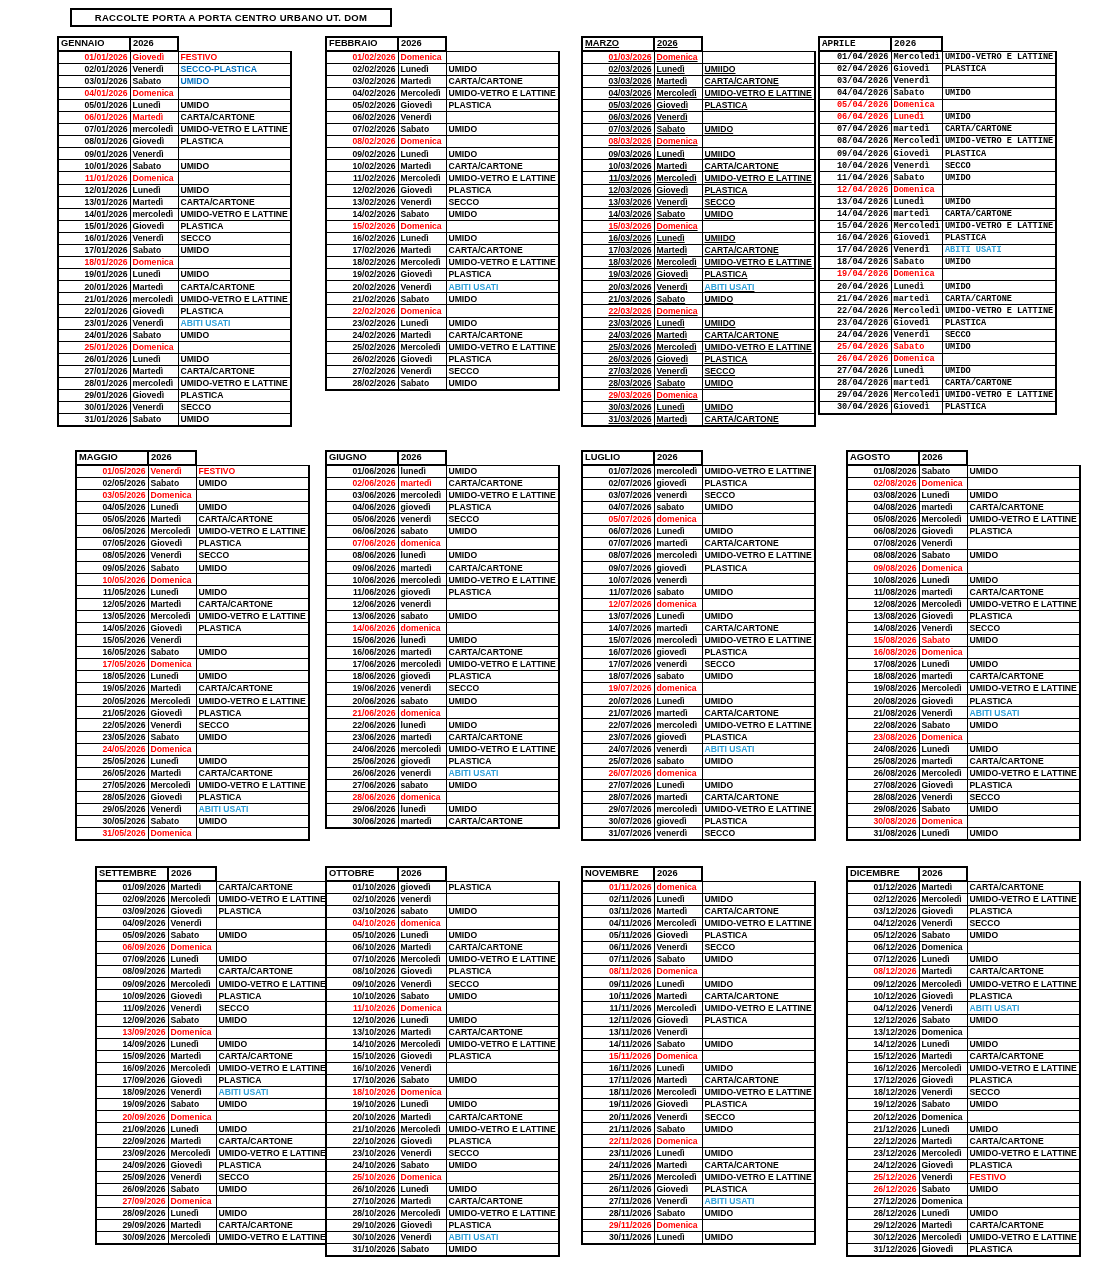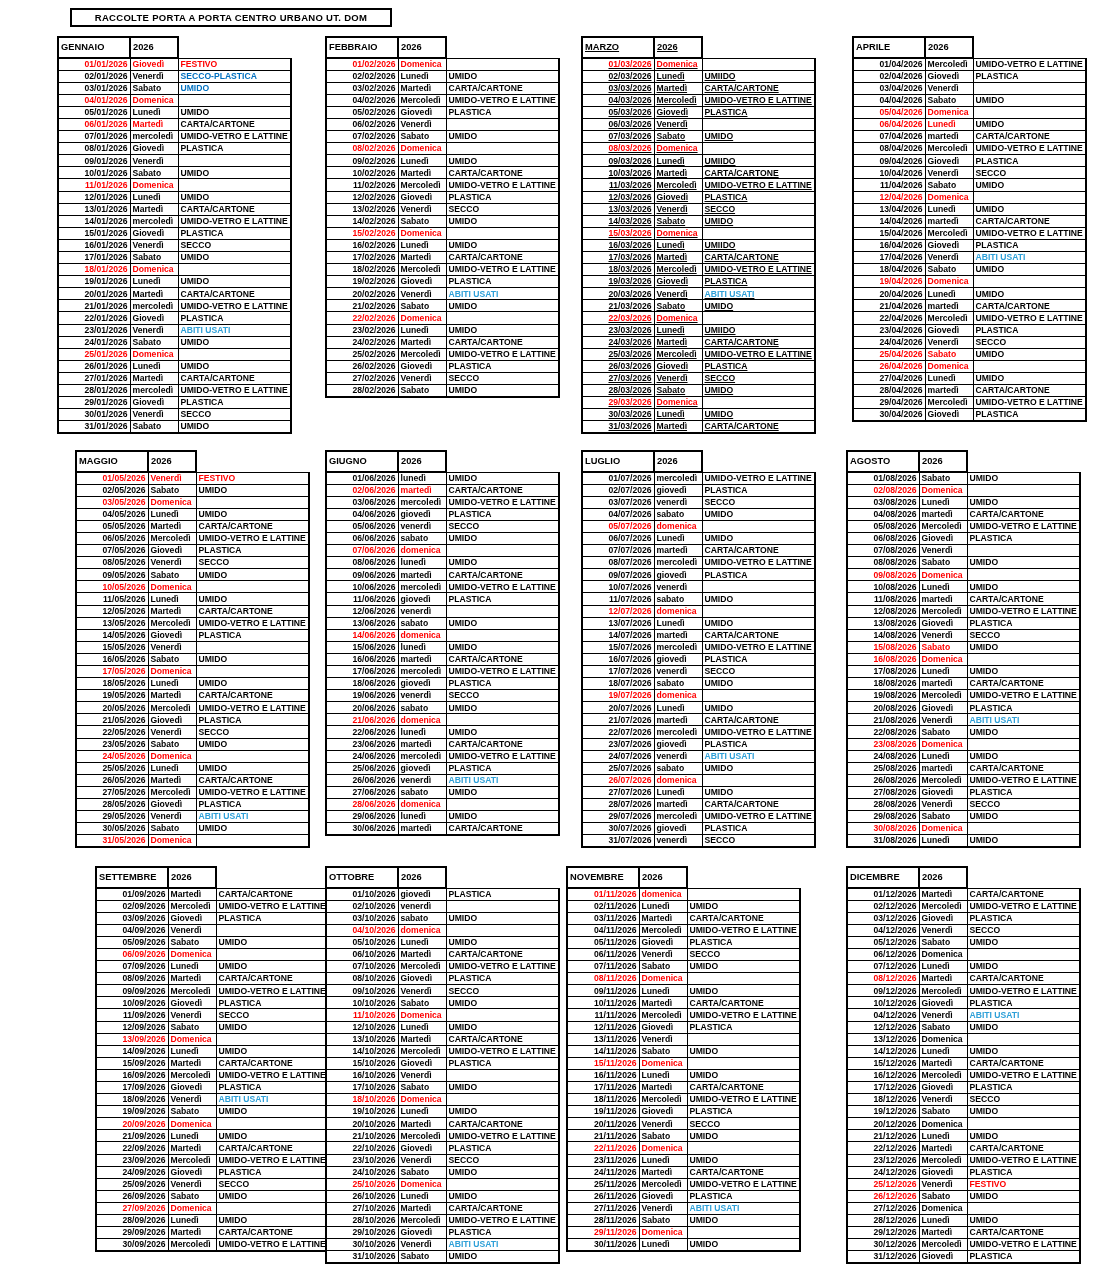--- a/index.html
+++ b/index.html
@@ -21,21 +21,21 @@
     font-weight:bold;font-size:8.6px;color:#000;
     height:12.1px;line-height:1;padding:0 2px;
     white-space:nowrap;overflow:hidden;box-sizing:border-box;
     background:#fff;
   }
   .month-table td.dc,.month-table td.gc,.month-table td.tc{border:1px solid #000;}
   .month-table td.dc{text-align:right;border-left-width:2px;}
   .month-table td.gc{text-align:left;}
   .month-table td.tc{text-align:left;border-right-width:2px;}
   .month-table tr:last-child td{border-bottom-width:2px;}
-  .month-table tr.hdr td.mh{border:2px solid #000;font-size:9.3px;height:21px;text-align:left;}
+  .month-table tr.hdr td.mh{border:2px solid #000;font-size:9.3px;height:14px;text-align:left;}
   .month-table tr.hdr td.mh-empty{border:none;background:transparent;}
   .red{color:var(--c-red) !important;}
   .blue{color:var(--c-blue) !important;}
   .abiti{color:var(--c-abiti) !important;}
 </style>
 </head>
 <body>
 
 <div class="page">
   <div class="title-box">RACCOLTE PORTA A PORTA CENTRO URBANO UT. DOM</div>
@@ -525,21 +525,21 @@
             <td class="gc">Lunedì</td>
             <td class="tc">UMIDO</td>
           </tr>
           <tr>
             <td class="dc">31/03/2026</td>
             <td class="gc">Martedì</td>
             <td class="tc">CARTA/CARTONE</td>
           </tr>
         </tbody>
       </table>
-      <table class="month-table" style="left: 852px; top: 36px;">
+      <table class="month-table" style="left: 818px; top: 36px; font-family: Liberation Mono, monospace;">
         <colgroup>
           <col style="width:72px">
           <col style="width:48px">
           <col style="width:106px">
         </colgroup>
         <tbody>
           <tr class="hdr">
             <td class="mh">APRILE</td>
             <td class="mh">2026</td>
             <td class="mh-empty"></td>
@@ -1693,21 +1693,21 @@
             <td class="gc">Venerdì</td>
             <td class="tc abiti">ABITI USATI</td>
           </tr>
           <tr>
             <td class="dc">31/10/2026</td>
             <td class="gc">Sabato</td>
             <td class="tc">UMIDO</td>
           </tr>
         </tbody>
       </table>
-      <table class="month-table" style="left: 566px; top: 866px;">
+      <table class="month-table" style="left: 581px; top: 866px;">
         <colgroup>
           <col style="width:72px">
           <col style="width:48px">
           <col style="width:106px">
         </colgroup>
         <tbody>
           <tr class="hdr">
             <td class="mh">NOVEMBRE</td>
             <td class="mh">2026</td>
             <td class="mh-empty"></td>

